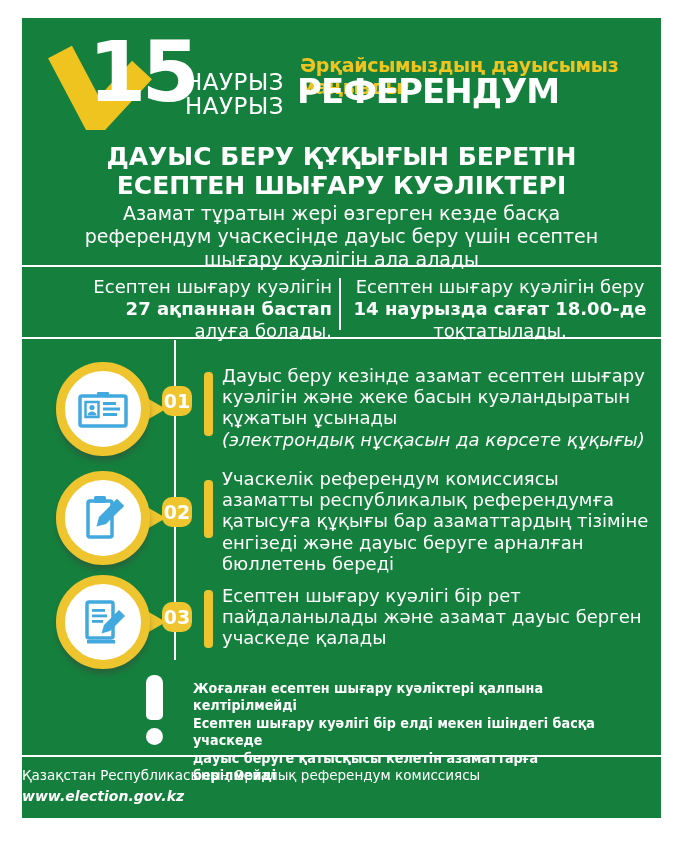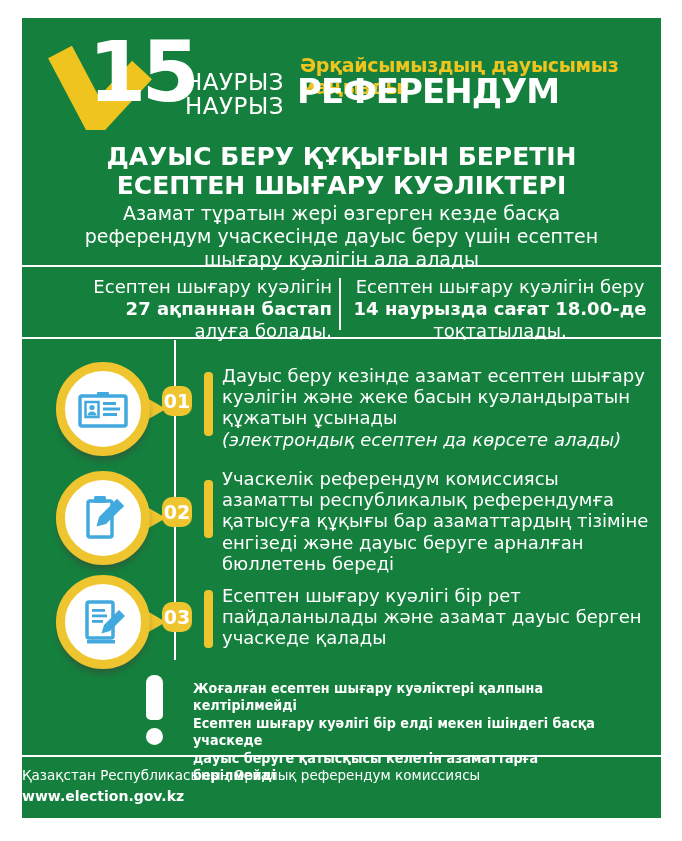--- a/index.html
+++ b/index.html
@@ -80,21 +80,21 @@
   .warn-bar{position:absolute;left:124px;top:657px;width:17px;height:45px;background:#fff;border-radius:8px 8px 5px 5px;}
   .warn-dot{position:absolute;left:124px;top:710px;width:17px;height:17px;background:#fff;border-radius:50%;}
   .warn-text{
     position:absolute;left:171px;top:662px;width:470px;
     font-size:14.5px;font-weight:bold;line-height:1.2;
     transform:scaleX(.88);transform-origin:left top;
   }
   
   .footer{position:absolute;left:0;top:748px;width:639px;text-align:left;line-height:1.45;}
   .footer-org{font-size:13.5px;}
-  .footer-url{font-size:14px;font-weight:bold;}
+  .footer-url{font-size:14px;font-weight:bold;font-style:italic;}
 </style>
 </head>
 <body>
 
 <div class="canvas">
 
   <svg class="check-svg" width="110" height="90" viewBox="0 0 110 90">
     <polyline points="14,12 50,80 96,30" fill="none" stroke="#F0C41F" stroke-width="27"></polyline>
   </svg>
   <div class="big15">15</div>
@@ -139,21 +139,21 @@
       <rect x="26" y="19.5" width="17" height="3" fill="#42A9DE"></rect>
       <rect x="26" y="25" width="14" height="3" fill="#42A9DE"></rect>
     </svg>
   </div>
   <div class="step-badge g1">01</div>
   <div class="step-bar r1"></div>
   <div class="step-text t1">
     <span class="pre">Дауыс беру кезінде азамат есептен шығару
 куәлігін және жеке басын куәландыратын
 құжатын ұсынады</span><br>
-    <span class="step-note">(электрондық есептен да көрсете алады)</span>
+    <span class="step-note">(электрондық нұсқасын да көрсете құқығы)</span>
   </div>
 
   <div class="step-pointer p2"></div>
   <div class="step-circle c2">
     <svg width="46" height="50" viewBox="0 0 46 50">
       <rect x="8" y="8" width="24" height="36" rx="2" fill="none" stroke="#42A9DE" stroke-width="3.5"></rect>
       <rect x="14" y="3" width="12" height="7" rx="1.5" fill="#42A9DE"></rect>
       <path d="M37 6 l7 7 -18 18 -9.5 2.5 2.5 -9.5 z" fill="#42A9DE"></path>
       <path d="M37 6 l7 7 -3.5 3.5 -7 -7 z" fill="#42A9DE"></path>
     </svg>

